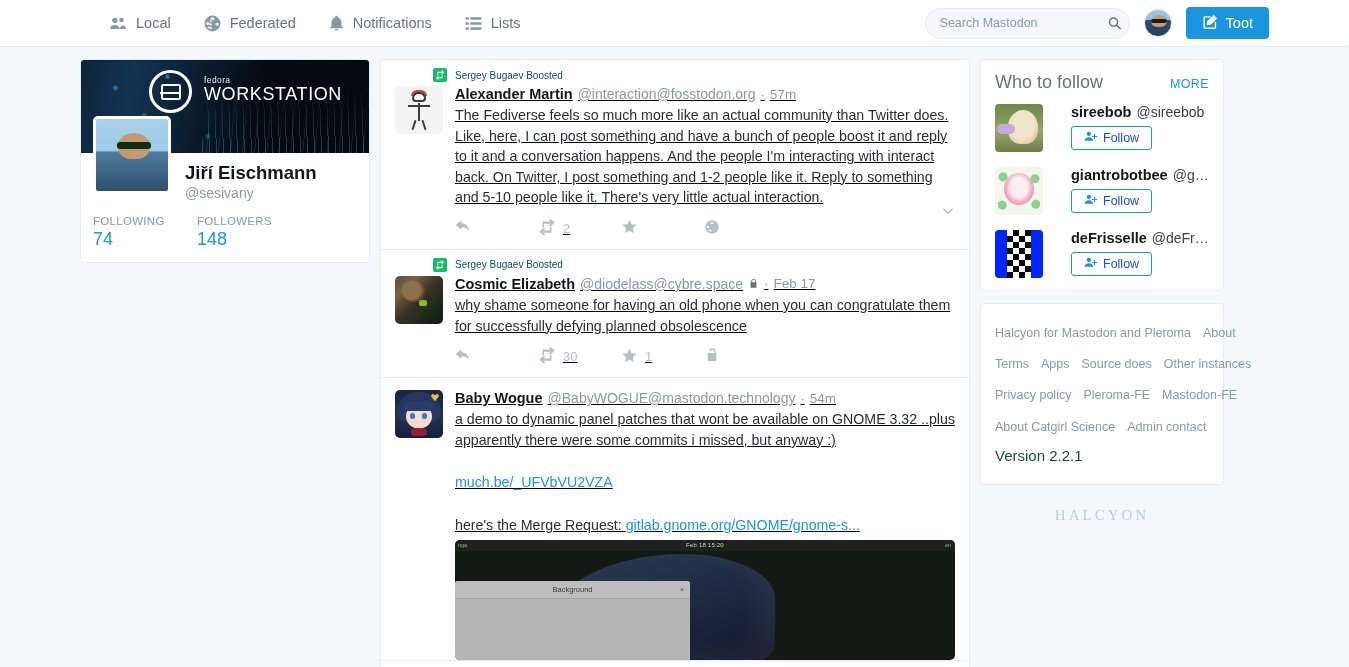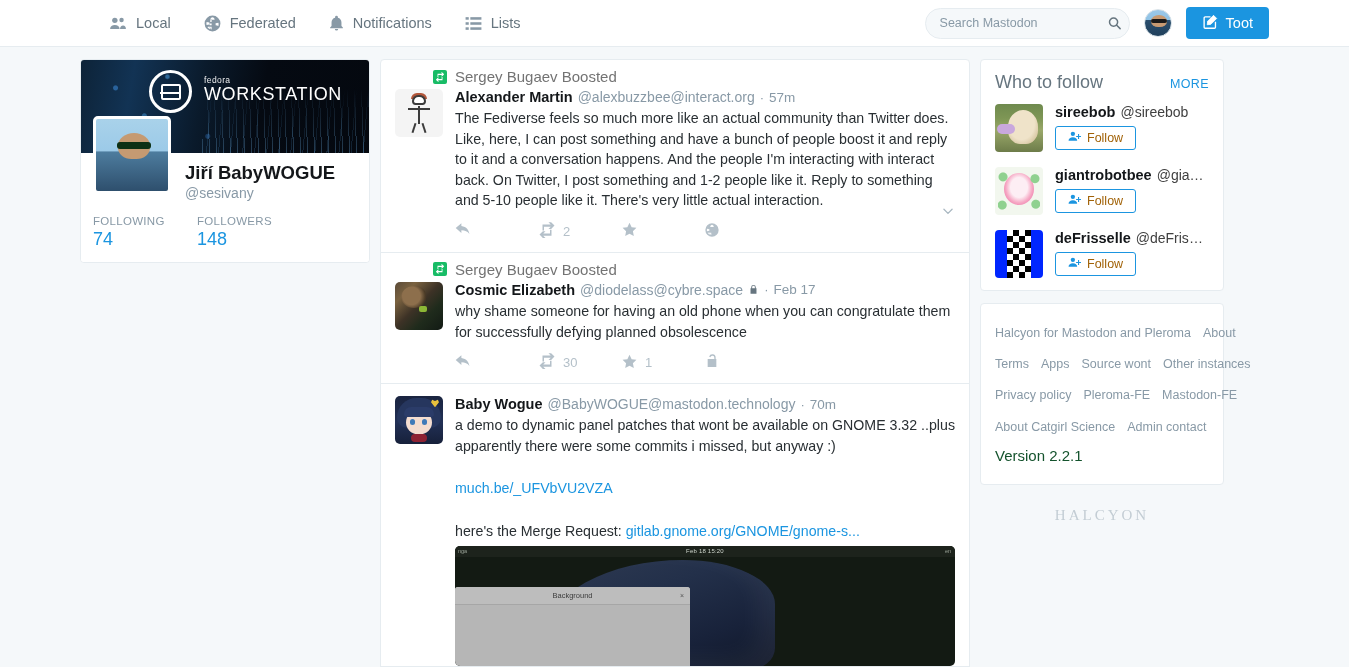--- a/index.html
+++ b/index.html
@@ -185,21 +185,21 @@
     position: relative;
   }
   .boost-line {
     display: flex; align-items: center; gap: 8px;
     margin-left: 38px; margin-bottom: 4px;
   }
   .boost-badge {
     width: 14px; height: 14px; border-radius: 2px; background: #18bc66;
     display: flex; align-items: center; justify-content: center; flex: none;
   }
-  .boost-text { font-size: 15px; color: #737373; }
+  .boost-text { font-size: 10px; color: #0c4a6e; }
   .toot-main { display: flex; gap: 12px; }
   .t-avatar { width: 48px; height: 48px; border-radius: 5px; flex: none; overflow: hidden; position: relative; }
 
   
   .av-stick { background:#f4f4f4; }
   .av-stick .head { position:absolute; left:17px; top:6px; width:14px; height:10px; border:2px solid #3b3b3b; border-radius:7px 7px 4px 4px; background:#fff; }
   .av-stick .hair { position:absolute; left:16px; top:4px; width:16px; height:6px; background:#b2563a; border-radius:8px 8px 0 0; }
   .av-stick .body { position:absolute; left:23px; top:17px; width:2px; height:18px; background:#3b3b3b; }
   .av-stick .arms { position:absolute; left:13px; top:19px; width:22px; height:2px; background:#3b3b3b; }
   .av-stick .leg1 { position:absolute; left:18px; top:34px; width:2px; height:10px; background:#3b3b3b; transform:rotate(18deg); }
@@ -223,21 +223,21 @@
   .av-anime { background: linear-gradient(180deg,#1a2440 0%,#223055 55%,#16203a 100%); }
   .av-anime .hair { position:absolute; left:2px; top:2px; width:44px; height:30px; background:#26365e; border-radius:22px 22px 12px 12px; }
   .av-anime .face { position:absolute; left:11px; top:14px; width:26px; height:24px; background:#f4ddd0; border-radius:13px 13px 12px 12px; }
   .av-anime .bang { position:absolute; left:9px; top:11px; width:30px; height:10px; background:#2b3c69; border-radius:14px 14px 6px 6px; }
   .av-anime .eye1 { position:absolute; left:15px; top:23px; width:5px; height:6px; background:#3f7ab8; border-radius:3px; }
   .av-anime .eye2 { position:absolute; left:27px; top:23px; width:5px; height:6px; background:#3f7ab8; border-radius:3px; }
   .av-anime .bow { position:absolute; left:16px; top:38px; width:16px; height:8px; background:#8e2233; border-radius:4px; }
   .av-anime .heart { position:absolute; right:4px; top:3px; width:8px; height:8px; background:#e8c13c;
      clip-path: polygon(50% 100%, 0 38%, 14% 8%, 50% 24%, 86% 8%, 100% 38%); }
 
-  .t-content { flex: 1; min-width: 0; }
+  .t-content { flex: 1; min-width: 0; text-decoration: underline; }
   .t-head { display: flex; align-items: center; gap: 5px; flex-wrap: nowrap; padding-right: 24px; }
   .t-name { font-size: 14.5px; font-weight: bold; color: #14171a; white-space: nowrap; }
   .t-handle { font-size: 14px; color: #8899a6; white-space: nowrap; }
   .t-dot { font-size: 13px; color: #8899a6; }
   .t-time { font-size: 13.5px; color: #8899a6; white-space: nowrap; }
   .t-text { font-size: 14.2px; color: #292f33; line-height: 1.45; margin-top: 3px; word-wrap: break-word; }
   .t-text a { color: #1b95e0; text-decoration: none; }
   .t-blank { height: 19px; }
   .caret {
     position: absolute; right: 12px; background: none; border: none;
@@ -284,21 +284,21 @@
   .card {
     background: #fff; border: 1px solid #e6ecf0; border-radius: 4px;
     margin-bottom: 12px;
   }
   .card-head {
     display: flex; align-items: baseline; justify-content: space-between;
     padding: 12px 14px 8px 14px;
   }
   .card-title { font-size: 18px; color: #66757f; }
   .card-more { font-size: 12.5px; color: #1b95e0; letter-spacing:.4px; cursor: pointer; text-decoration:none; }
-  .wtf-row { display: flex; gap: 12px; padding: 3px 14px 12px 14px; justify-content: space-between; }
+  .wtf-row { display: flex; gap: 28px; padding: 3px 14px 12px 14px; justify-content: space-between; }
   .wtf-av { width: 48px; height: 48px; border-radius: 4px; flex:none; overflow:hidden; position:relative; }
   .av-dog { background: linear-gradient(180deg,#6f8a4e 0%,#7e9655 30%,#9aa86a 55%,#6d7c49 100%); }
   .av-dog::before { content:""; position:absolute; left:13px; top:6px; width:30px; height:34px;
      background: radial-gradient(ellipse at 45% 40%, #efe3c9 0 55%, #d9c9a5 78%, transparent 82%); border-radius:50% 50% 40% 40%; }
   .av-dog::after { content:""; position:absolute; left:2px; top:20px; width:18px; height:10px;
      background:#c9a8dd; border-radius:9px; }
   .av-bee { background: #f2f7ee; }
   .av-bee::before { content:""; position:absolute; left:9px; top:6px; width:30px; height:32px;
      background: radial-gradient(ellipse at 50% 45%, #fdeef4 0 40%, #f6a8c4 62%, #ef7fae 80%, transparent 84%); border-radius:50%; }
   .av-bee::after { content:""; position:absolute; left:3px; top:2px; right:3px; bottom:2px;
@@ -319,21 +319,21 @@
     background-color: #fff;
   }
   .wtf-info { flex:1; min-width:0; }
   .wtf-line { display:flex; align-items:baseline; gap:5px; white-space:nowrap; overflow:hidden; }
   .wtf-name { font-size: 14.5px; font-weight: bold; color:#14171a; }
   .wtf-handle { font-size: 14px; color:#404040; overflow:hidden; text-overflow:ellipsis; }
   .follow-btn {
     margin-top: 6px; display: inline-flex; align-items:center; gap:6px;
     height: 24px; padding: 0 12px;
     border: 1px solid #1b95e0; border-radius: 3px; background:#fff;
-    color: #a16207; font-size: 12.5px; cursor:pointer;
+    color: #1d4ed8; font-size: 12.5px; cursor:pointer;
     font-family:"Liberation Sans", sans-serif;
   }
   .links-card { padding: 12px 14px 14px 14px; line-height: 1.95; }
   .links-card a { font-size: 12.5px; color:#8899a6; text-decoration:none; margin-right:12px; white-space:nowrap; }
   .version { font-size: 15px; color:#14532d; }
   .halcyon-wm {
     text-align:center; color:#c3cdd4; font-size: 15px;
     letter-spacing: 3px; margin-top: 22px;
     font-family: "Liberation Serif", serif;
   }
@@ -420,21 +420,21 @@
       <div class="fedora-logo">
           <i></i>
         </div>
       <div class="fedora-text">
         <div class="f1">fedora</div>
         <div class="f2">WORKSTATION</div>
       </div>
       <div class="pf-avatar"></div>
     </div>
     <div class="pf-body">
-      <div class="pf-name">Jiří BabyWOGUE</div>
+      <div class="pf-name">Jiří Eischmann</div>
       <div class="pf-handle">@sesivany</div>
     </div>
     <div class="pf-stats">
       <div class="pf-stat">
         <div class="pf-stat-k">FOLLOWING</div>
         <div class="pf-stat-v">74</div>
       </div>
       <div class="pf-stat">
         <div class="pf-stat-k">FOLLOWERS</div>
         <div class="pf-stat-v">148</div>
@@ -459,21 +459,21 @@
           <span class="hair"></span>
             <span class="head"></span>
             <span class="arms"></span>
           <span class="body"></span>
             <span class="leg1"></span>
             <span class="leg2"></span>
         </div>
         <div class="t-content">
           <div class="t-head">
             <span class="t-name">Alexander Martin</span>
-            <span class="t-handle">@alexbuzzbee@interact.org</span>
+            <span class="t-handle">@interaction@fosstodon.org</span>
             <span class="t-dot">·</span>
             <span class="t-time">57m</span>
             <button class="caret" style="top:142px">
               <svg width="14" height="14" viewBox="0 0 24 24" fill="none" stroke="#aab8c2" stroke-width="2.2">
                   <path d="M5 9l7 7 7-7" stroke-linecap="round"></path>
                 </svg>
             </button>
           </div>
           <p class="t-text">The Fediverse feels so much more like an actual community than Twitter does. Like, here, I can post something and have a bunch of people boost it and reply to it and a conversation happens. And the people I'm interacting with interact back. On Twitter, I post something and 1-2 people like it. Reply to something and 5-10 people like it. There's very little actual interaction.</p>
           <div class="t-actions">
@@ -588,21 +588,21 @@
           <span class="eye1"></span>
             <span class="eye2"></span>
             <span class="bow"></span>
             <span class="heart"></span>
         </div>
         <div class="t-content">
           <div class="t-head">
             <span class="t-name">Baby Wogue</span>
             <span class="t-handle">@BabyWOGUE@mastodon.technology</span>
             <span class="t-dot">·</span>
-            <span class="t-time">70m</span>
+            <span class="t-time">54m</span>
 
           </div>
           <p class="t-text">a demo to dynamic panel patches that wont be available on GNOME 3.32 ..plus apparently there were some commits i missed, but anyway :)</p>
           <div class="t-blank"></div>
           <p class="t-text">
             <a>much.be/_UFVbVU2VZA</a>
           </p>
           <div class="t-blank"></div>
           <p class="t-text">
             <span>here's the Merge Request: </span><a>gitlab.gnome.org/GNOME/gnome-s...</a>
@@ -693,21 +693,21 @@
           </button>
         </div>
       </div>
     </section>
 
     <section class="card links-card">
       <div>
         <a>Halcyon for Mastodon and Pleroma</a><a>About</a>
       </div>
       <div>
-        <a>Terms</a><a>Apps</a><a>Source wont</a><a>Other instances</a>
+        <a>Terms</a><a>Apps</a><a>Source does</a><a>Other instances</a>
       </div>
       <div>
         <a>Privacy policy</a><a>Pleroma-FE</a><a>Mastodon-FE</a>
       </div>
       <div>
         <a>About Catgirl Science</a><a>Admin contact</a>
       </div>
       <div class="version">Version 2.2.1</div>
     </section>
 

